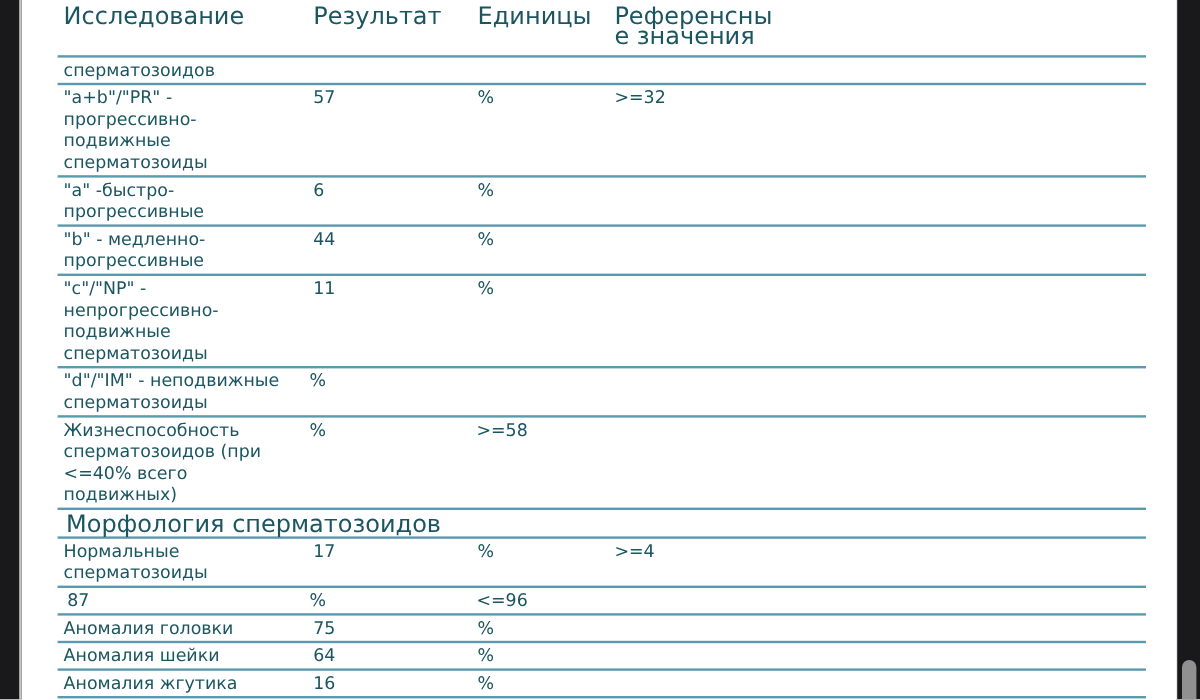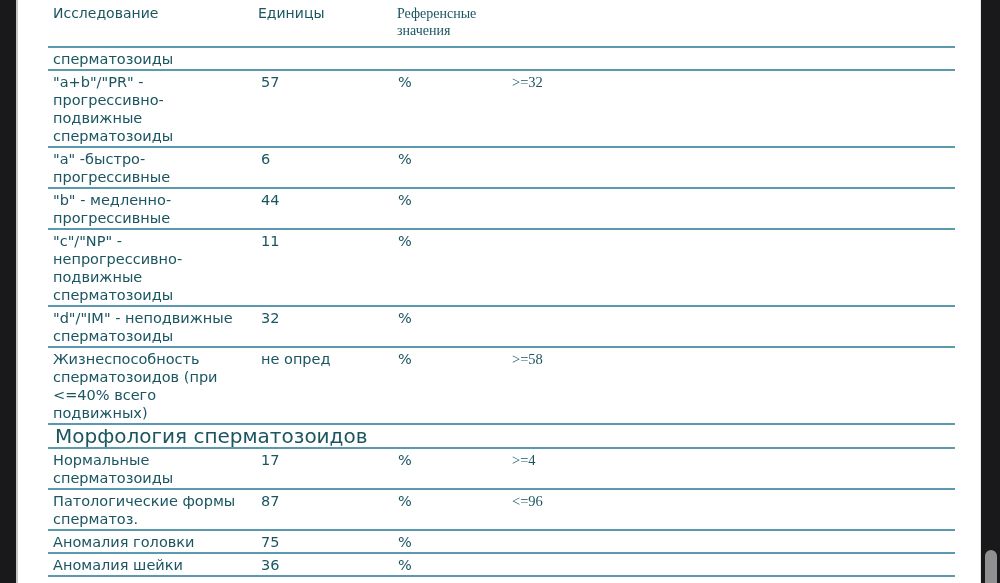--- a/index.html
+++ b/index.html
@@ -34,62 +34,63 @@
     top:0;
     width:907px;
   }
   .thead,.row{
     display:grid;
     grid-template-columns:205px 140px 115px 146px 1fr;
     border-bottom:2px solid var(--line);
   }
   .thead{border-bottom:2px solid var(--line);}
   .thead .cell{
-    font-size:14px;
+    font-size:20px;
     line-height:17px;
     padding-top:5px;
     padding-bottom:7px;
   }
   .cell{
     font-size:14.5px;
     line-height:18px;
     padding-top:2px;
     padding-bottom:1px;
     overflow-wrap:break-word;
   }
   .cell.test,.th-test{padding-left:5px;}
   .cell.result,.th-result{padding-left:8px;font-weight:normal;}
   .th-result{font-weight:normal;}
   .cell.units,.th-units{padding-left:5px;}
-  .cell.reference,.th-reference{padding-left:4px;font-family:Liberation Serif, serif;}
+  .cell.reference,.th-reference{padding-left:4px;}
   .cell.comment,.th-comment{padding-left:4px;}
   .cell.comment{font-size:14.5px;line-height:16.5px;}
   .row.section .section-title{
     grid-column:1 / -1;
     font-weight:normal;
     font-size:20px;
     padding-left:7px;
     padding-top:2px;
     padding-bottom:2px;
   }
 </style>
 </head>
 <body>
 
 <div class="bezel bezel-left"></div>
 
 <div class="table">
   <div class="thead">
     <div class="cell th-test">Исследование</div>
+    <div class="cell th-result">Результат</div>
     <div class="cell th-units">Единицы</div>
     <div class="cell th-reference">Референсные значения</div>
   </div>
   <div>
       <div class="row">
-        <div class="cell test">сперматозоиды</div>
+        <div class="cell test">сперматозоидов</div>
         <div class="cell result"></div>
         <div class="cell units"></div>
         <div class="cell reference"></div>
         <div class="cell comment"></div>
       </div>
       <div class="row">
         <div class="cell test">"a+b"/"PR" - прогрессивно-подвижные сперматозоиды</div>
         <div class="cell result">57</div>
         <div class="cell units">%</div>
         <div class="cell reference">&gt;=32</div>
@@ -111,59 +112,56 @@
       </div>
       <div class="row">
         <div class="cell test">"c"/"NP" - непрогрессивно-подвижные сперматозоиды</div>
         <div class="cell result">11</div>
         <div class="cell units">%</div>
         <div class="cell reference"></div>
         <div class="cell comment"></div>
       </div>
       <div class="row">
         <div class="cell test">"d"/"IM" - неподвижные сперматозоиды</div>
-        <div class="cell result">32</div>
         <div class="cell units">%</div>
         <div class="cell reference"></div>
         <div class="cell comment"></div>
       </div>
       <div class="row">
         <div class="cell test">Жизнеспособность сперматозоидов (при &lt;=40% всего подвижных)</div>
-        <div class="cell result">не опред</div>
         <div class="cell units">%</div>
         <div class="cell reference">&gt;=58</div>
         <div class="cell comment"></div>
       </div>
       <div class="row section">
         <div class="cell section-title">Морфология сперматозоидов</div>
       </div>
       <div class="row">
         <div class="cell test">Нормальные сперматозоиды</div>
         <div class="cell result">17</div>
         <div class="cell units">%</div>
         <div class="cell reference">&gt;=4</div>
         <div class="cell comment"></div>
       </div>
       <div class="row">
-        <div class="cell test">Патологические формы сперматоз.</div>
         <div class="cell result">87</div>
         <div class="cell units">%</div>
         <div class="cell reference">&lt;=96</div>
         <div class="cell comment"></div>
       </div>
       <div class="row">
         <div class="cell test">Аномалия головки</div>
         <div class="cell result">75</div>
         <div class="cell units">%</div>
         <div class="cell reference"></div>
         <div class="cell comment"></div>
       </div>
       <div class="row">
         <div class="cell test">Аномалия шейки</div>
-        <div class="cell result">36</div>
+        <div class="cell result">64</div>
         <div class="cell units">%</div>
         <div class="cell reference"></div>
         <div class="cell comment"></div>
       </div>
       <div class="row">
         <div class="cell test">Аномалия жгутика</div>
         <div class="cell result">16</div>
         <div class="cell units">%</div>
         <div class="cell reference"></div>
         <div class="cell comment"></div>

